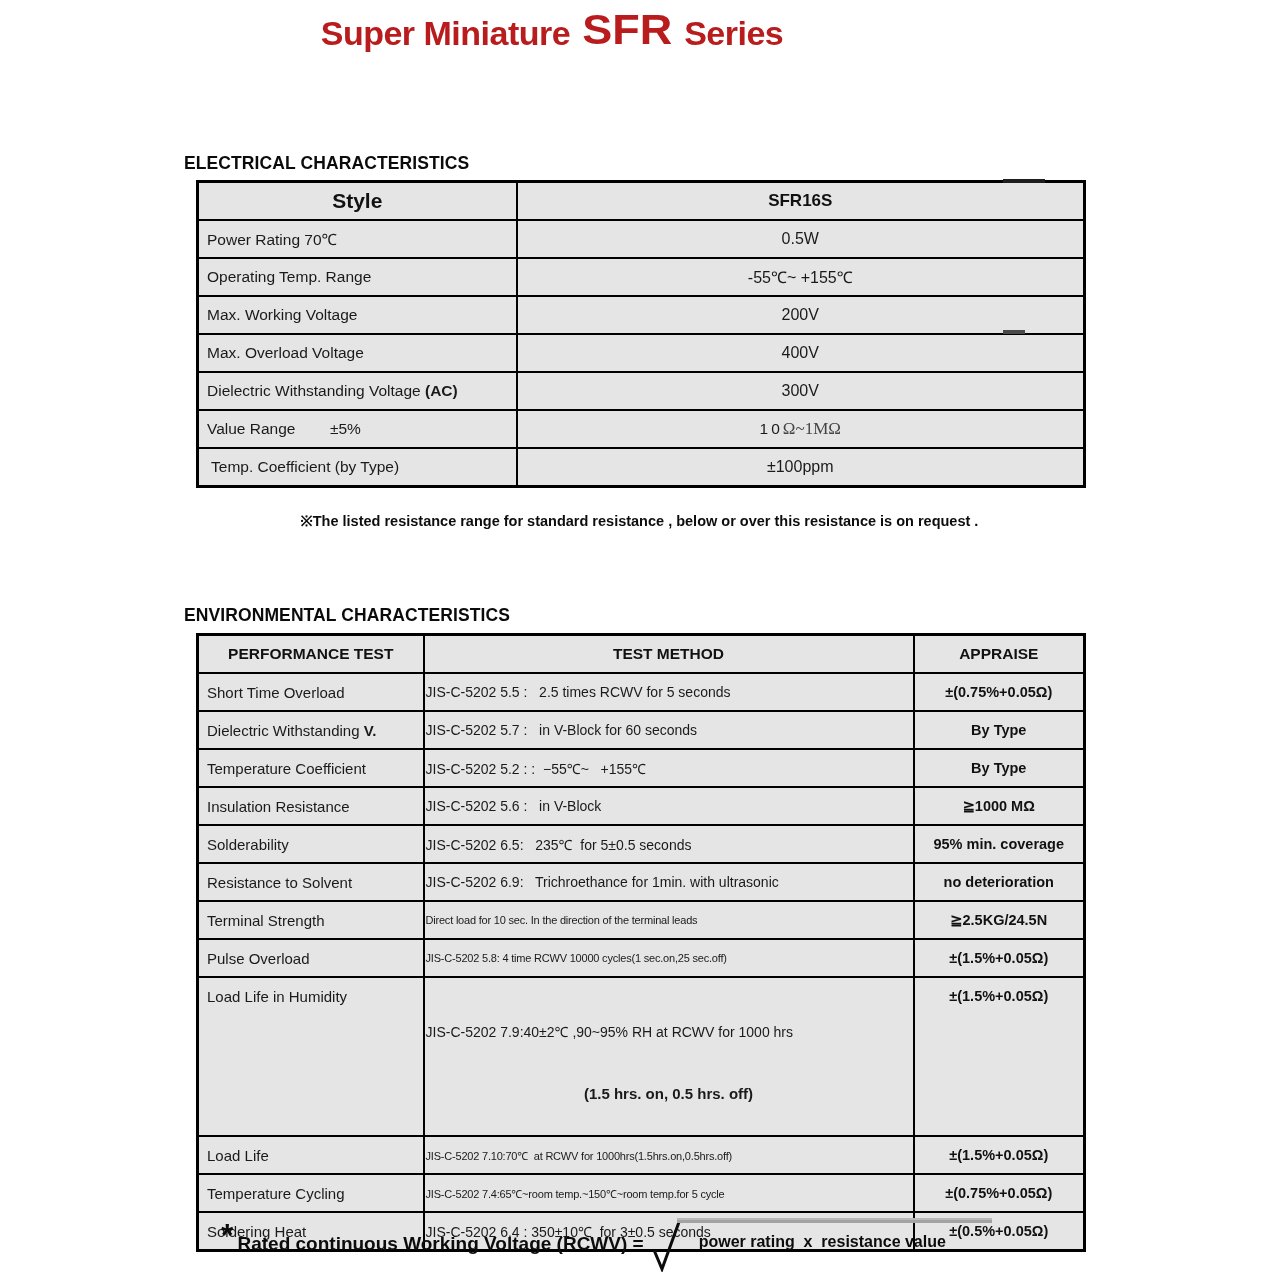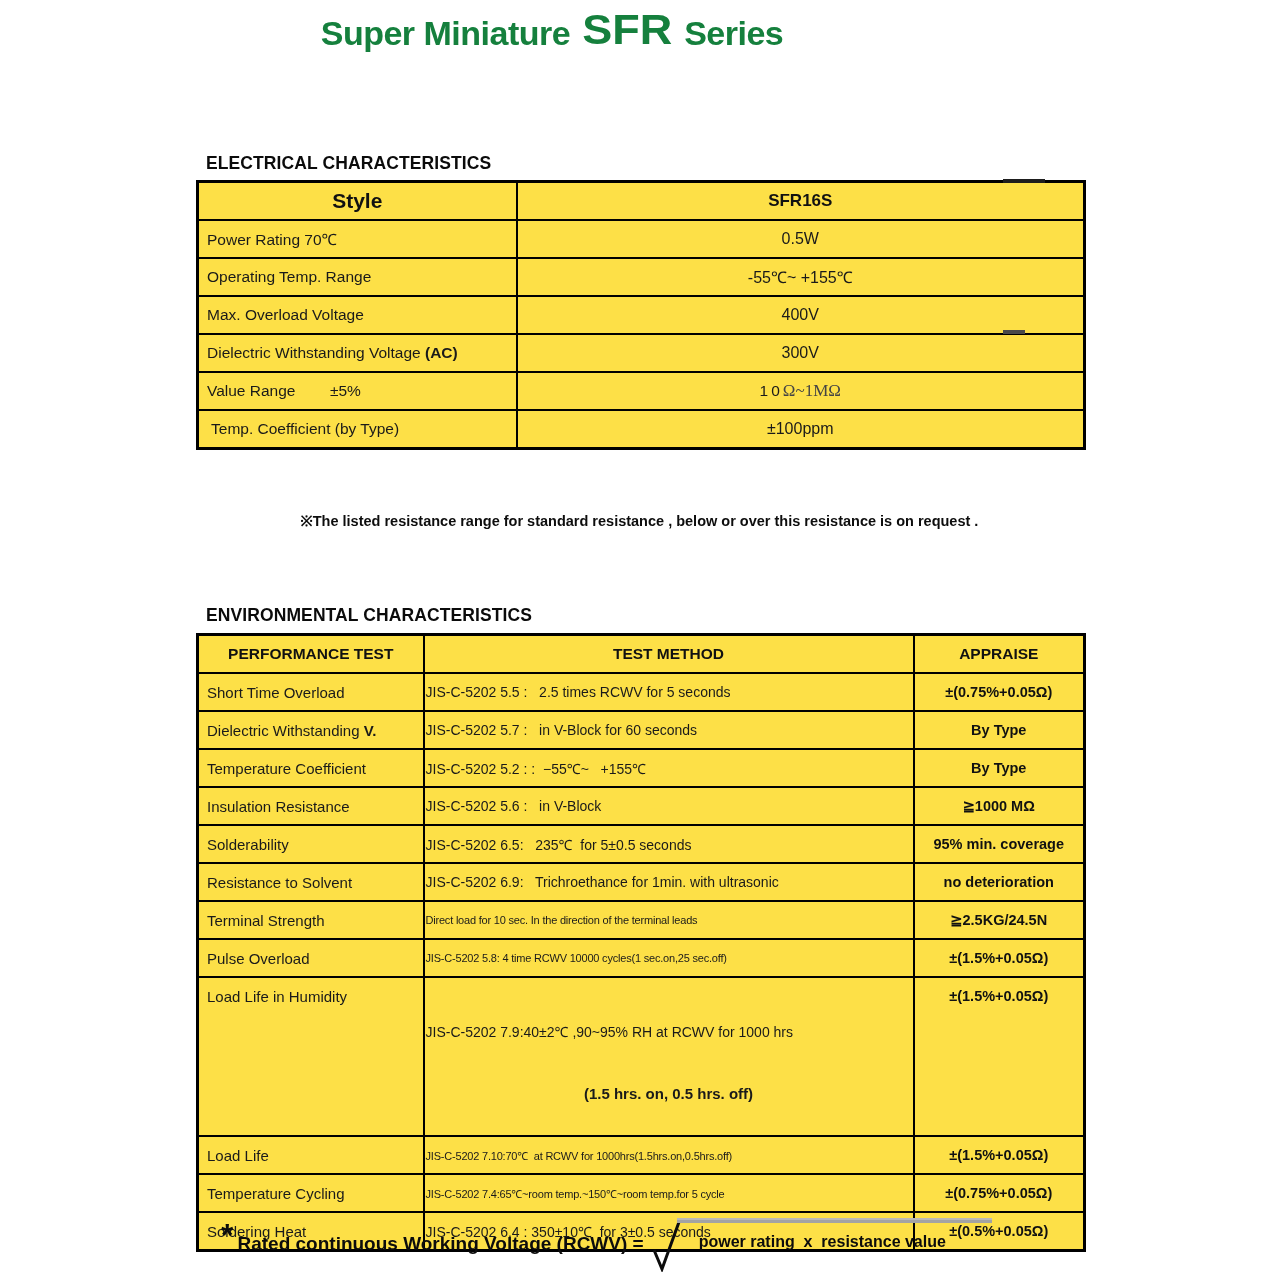--- a/index.html
+++ b/index.html
@@ -7,35 +7,35 @@
     width:1280px;height:1280px;background:#ffffff;position:relative;
     font-family:"Liberation Sans", sans-serif;color:#111;
     -webkit-font-smoothing:antialiased;
   }
   .page{position:absolute;inset:0;}
 
   
   .title{
     position:absolute;top:4px;left:0;width:1104px;
     display:flex;justify-content:center;align-items:baseline;gap:12px;
-    font-weight:bold;color:#15803d;
+    font-weight:bold;color:#b91c1c;
   }
   .title .t-normal{font-size:34px;letter-spacing:-0.5px;}
   .title .t-sfr{font-size:45px;letter-spacing:0px;font-weight:bold;transform:scaleY(0.96);}
 
   
   .sec-h{
-    position:absolute;left:206px;font-size:17.5px;font-weight:bold;color:#0b0b0b;
+    position:absolute;left:184px;font-size:17.5px;font-weight:bold;color:#0b0b0b;
     letter-spacing:0.1px;
   }
   .elec-h{top:153px;}
   .env-h{top:605px;}
 
   
-  table{border-collapse:collapse;table-layout:fixed;position:absolute;background:#fde047;}
+  table{border-collapse:collapse;table-layout:fixed;position:absolute;background:#e5e5e5;}
   td{border:2px solid #000;overflow:hidden;vertical-align:middle;}
   table{border:3px solid #000;}
 
   table.elec{left:196px;top:180px;width:887px;}
   .elec td{height:34px;}
   .elec tr.hdr td{text-align:center;font-weight:bold;}
   .elec td.style-hd{font-size:21px;}
   .elec td.model-hd{font-size:17px;}
   .elec td.lbl{font-size:15.5px;padding-left:8px;white-space:pre;color:#1a1a1a;}
   .elec td.val{font-size:16px;text-align:center;white-space:pre;color:#1a1a1a;}
@@ -105,20 +105,24 @@
     </tr>
     <tr>
       <td class="lbl">Power Rating 70℃</td>
       <td class="val">0.5W</td>
     </tr>
     <tr>
       <td class="lbl">Operating Temp. Range</td>
       <td class="val">-55℃~ +155℃</td>
     </tr>
     <tr>
+      <td class="lbl">Max. Working Voltage</td>
+      <td class="val">200V</td>
+    </tr>
+    <tr>
       <td class="lbl">Max. Overload Voltage</td>
       <td class="val">400V</td>
     </tr>
     <tr>
       <td class="lbl"><span>Dielectric Withstanding Voltage </span><span class="b">(AC)</span></td>
       <td class="val">300V</td>
     </tr>
     <tr>
       <td class="lbl">Value Range        ±5%</td>
       <td class="val"><span class="vr-sans">10</span><span class="vr-serif">Ω~1MΩ</span></td>

